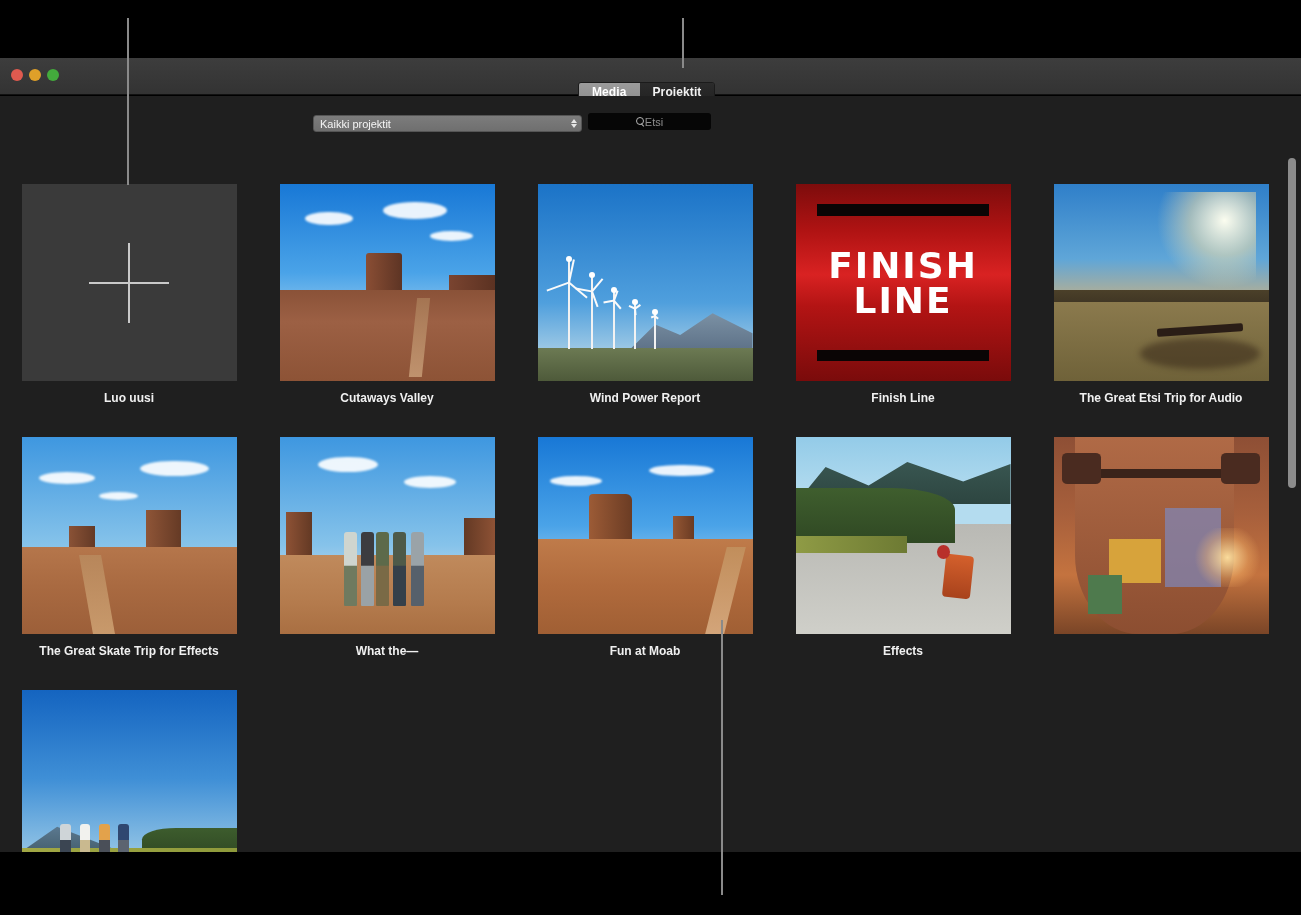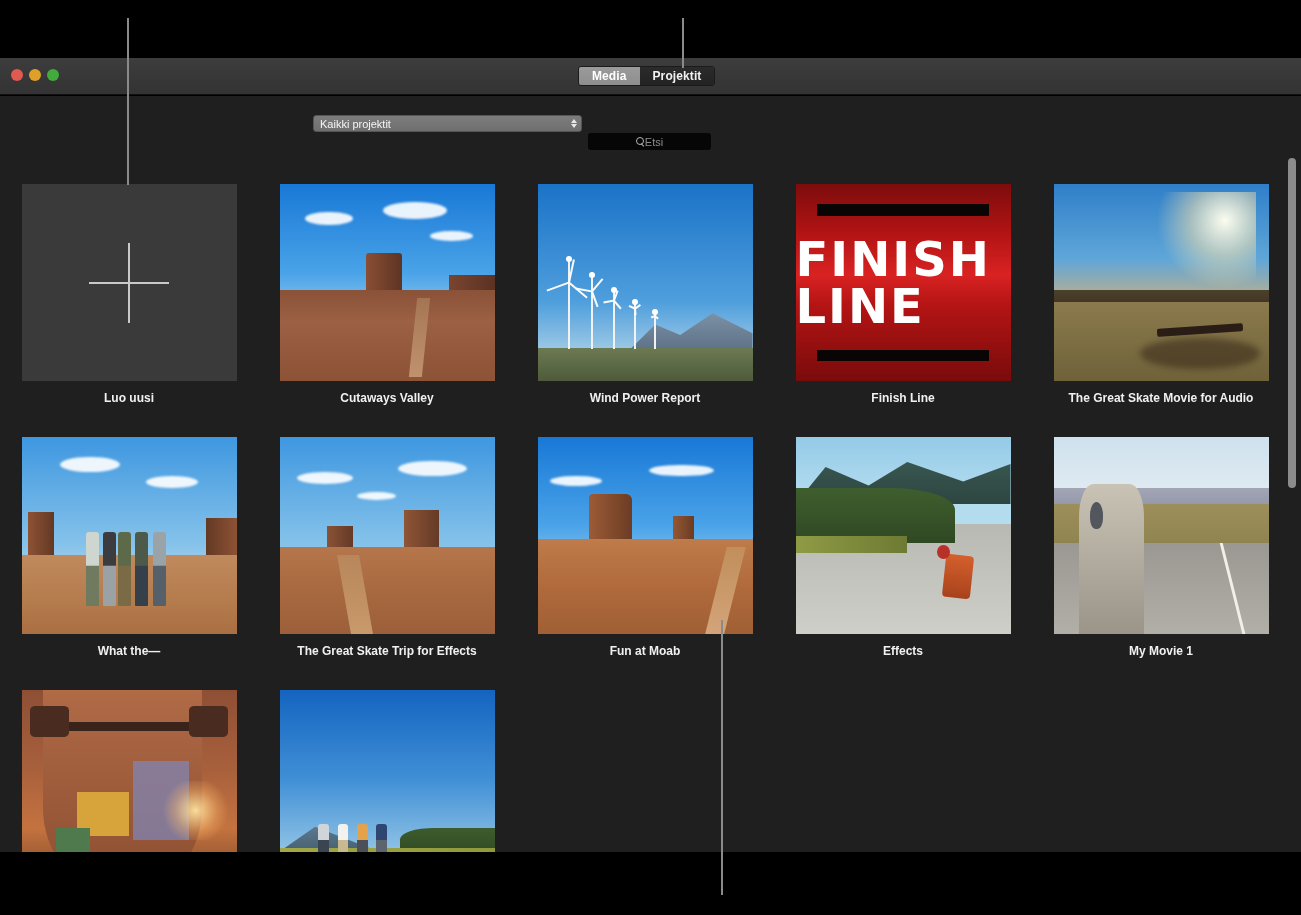--- a/index.html
+++ b/index.html
@@ -17,21 +17,21 @@
     background: linear-gradient(to bottom, #3d3d3d 0%, #333333 100%);
     border-bottom: 1px solid #111;
   }
   .traffic { position: absolute; left: 11px; top: 11px; display: flex; gap: 6px; }
   .tl { width: 12px; height: 12px; border-radius: 50%; }
   .tl.red { background: #e05a4f; }
   .tl.yellow { background: #dfa029; }
   .tl.green { background: #43ab3c; }
 
   .segmented {
-    position: absolute; left: 578px; top: 8px;
+    position: absolute; left: 578px; top: 24px;
     display: flex; height: 20px;
     border-radius: 3px; overflow: hidden;
     border: 1px solid #1b1b1b;
   }
   .seg {
     display: flex; align-items: center; justify-content: center;
     padding: 0 13px; height: 100%;
     font-size: 12px; font-weight: bold; letter-spacing: .1px;
     color: #fff; cursor: default;
   }
@@ -60,21 +60,21 @@
     gap: 1px;
   }
   .popup .chev i {
     display: block; width: 0; height: 0;
     border-left: 3.5px solid transparent; border-right: 3.5px solid transparent;
   }
   .popup .chev i.up { border-bottom: 4px solid #e8e8e8; }
   .popup .chev i.down { border-top: 4px solid #e8e8e8; }
 
   .searchbox {
-    position: absolute; left: 588px; top: 133px;
+    position: absolute; left: 588px; top: 113px;
     width: 123px; height: 17px;
     background: #060606; border-radius: 3px;
     display: flex; align-items: center; justify-content: center; 
   }
   .searchbox .mag { width: 9px; height: 9px; position: relative; display:block; }
   .searchbox .mag::before {
     content:''; position:absolute; left:0; top:0;
     width:6px; height:6px; border:1.2px solid #b4b4b4; border-radius:50%;
   }
   .searchbox .mag::after {
@@ -139,22 +139,22 @@
   .turbine { position:absolute; bottom:16%; width:2px; background:#f2f2f2; }
   .turbine .hub { position:absolute; top:-3px; left:-2px; width:6px; height:6px; background:#fff; border-radius:50%; }
   .turbine .bl { position:absolute; top:0; left:0; width:2px; background:#fafafa; transform-origin: bottom center; }
 
   
   .fl { background: linear-gradient(to bottom,#7d0c0c 0%,#b01313 24%,#d92222 46%,#b31414 62%,#7a0b0b 100%); }
   .fl .bar { position:absolute; left:10%; width:80%; height:6%; background:#0a0505; }
   .fl .bar.t { top:10%; }
   .fl .bar.b { bottom:10%; }
   .fl .txt { position:absolute; left:0; right:0; top:50%; transform:translateY(-50%);
-             color:#fff; font-family:"DejaVu Sans", sans-serif;
-             font-weight:bold; font-size:48px; line-height:.98; letter-spacing:2px; }
+             text-align:center; color:#fff; font-family:"DejaVu Sans", sans-serif;
+             font-weight:bold; font-size:36px; line-height:.98; letter-spacing:2px; }
 
   
   .ss { background: linear-gradient(to bottom,#2f7fc9 0%,#5fa6d8 38%,#c8b184 62%,#8e7a4f 78%,#5e5234 100%); }
   .ss .glow { position:absolute; right:6%; top:4%; width:52%; height:52%;
               background: radial-gradient(circle at 72% 28%, rgba(255,255,240,.98) 0%, rgba(255,230,170,.5) 32%, rgba(255,210,140,0) 62%); }
   .ss .ridge { position:absolute; left:0; right:0; top:54%; height:10%;
                background: linear-gradient(to bottom,#4b4029,#3a3122); }
   .ss .gnd { position:absolute; left:0; right:0; bottom:0; height:40%;
              background: linear-gradient(to bottom,#8b7a4d,#6f6239); }
   .ss .board { position:absolute; left:48%; bottom:24%; width:40%; height:4%;
@@ -365,21 +365,36 @@
       <div class="cell">
         <div class="thumbwrap">
           <div class="thumb ss">
             <span class="ridge"></span>
               <span class="gnd"></span>
             <span class="shadow"></span>
               <span class="board"></span>
             <span class="glow"></span>
           </div>
         </div>
-        <div class="caption">The Great Skate Movie for Audio</div>
+        <div class="caption">The Great Etsi Trip for Audio</div>
+      </div>
+
+      <div class="cell">
+        <div class="thumbwrap">
+          <div class="thumb vw sky-pale">
+            <span class="cloud" style="left:8%;top:18%;width:26%;height:6%"></span>
+            <span class="cloud" style="left:55%;top:12%;width:32%;height:8%"></span>
+            <span class="cloud" style="left:36%;top:28%;width:18%;height:4%"></span>
+            <span class="mesa b1"></span>
+              <span class="mesa b2"></span>
+            <span class="ground"></span>
+              <span class="path"></span>
+          </div>
+        </div>
+        <div class="caption">The Great Skate Trip for Effects</div>
       </div>
 
       <div class="cell">
         <div class="thumbwrap">
           <div class="thumb gp sky-pale">
             <span class="cloud" style="left:18%;top:10%;width:28%;height:8%"></span>
             <span class="cloud" style="left:58%;top:20%;width:24%;height:6%"></span>
             <span class="mesa b1"></span>
               <span class="mesa b2"></span>
             <span class="ground"></span>
@@ -388,35 +403,20 @@
             <span class="person" style="left:45%;background:linear-gradient(to bottom,#5d6a4a 45%,#7a6a46 46%)"></span>
             <span class="person" style="left:53%;background:linear-gradient(to bottom,#4e5a49 45%,#35404a 46%)"></span>
             <span class="person" style="left:61%;background:linear-gradient(to bottom,#9aa3a8 45%,#56606b 46%)"></span>
           </div>
         </div>
         <div class="caption">What the—</div>
       </div>
 
       <div class="cell">
         <div class="thumbwrap">
-          <div class="thumb vw sky-pale">
-            <span class="cloud" style="left:8%;top:18%;width:26%;height:6%"></span>
-            <span class="cloud" style="left:55%;top:12%;width:32%;height:8%"></span>
-            <span class="cloud" style="left:36%;top:28%;width:18%;height:4%"></span>
-            <span class="mesa b1"></span>
-              <span class="mesa b2"></span>
-            <span class="ground"></span>
-              <span class="path"></span>
-          </div>
-        </div>
-        <div class="caption">The Great Skate Trip for Effects</div>
-      </div>
-
-      <div class="cell">
-        <div class="thumbwrap">
           <div class="thumb mb sky-deep">
             <span class="cloud" style="left:6%;top:20%;width:24%;height:5%"></span>
             <span class="cloud" style="left:52%;top:14%;width:30%;height:6%"></span>
             <span class="mesa b1"></span>
               <span class="mesa b2"></span>
             <span class="ground"></span>
               <span class="path"></span>
           </div>
         </div>
         <div class="caption">Fun at Moab</div>
@@ -429,34 +429,20 @@
               <span class="road"></span>
             <span class="trees"></span>
               <span class="brush"></span>
             <span class="rider"></span>
               <span class="helmet"></span>
           </div>
         </div>
         <div class="caption">Effects</div>
       </div>
 
-      <div class="cell">
-        <div class="thumbwrap">
-          <div class="thumb mm">
-            <span class="far"></span>
-              <span class="field"></span>
-            <span class="road"></span>
-              <span class="line"></span>
-            <span class="rider">
-                <span class="head"></span>
-              </span>
-          </div>
-        </div>
-        <div class="caption">My Movie 1</div>
-      </div>
 
       <div class="cell">
         <div class="thumbwrap">
           <div class="thumb sd">
             <span class="deck"></span>
             <span class="sq3"></span>
               <span class="sq1"></span>
               <span class="sq2"></span>
             <span class="truck"></span>
             <span class="wheel" style="left:4%;top:8%"></span>

